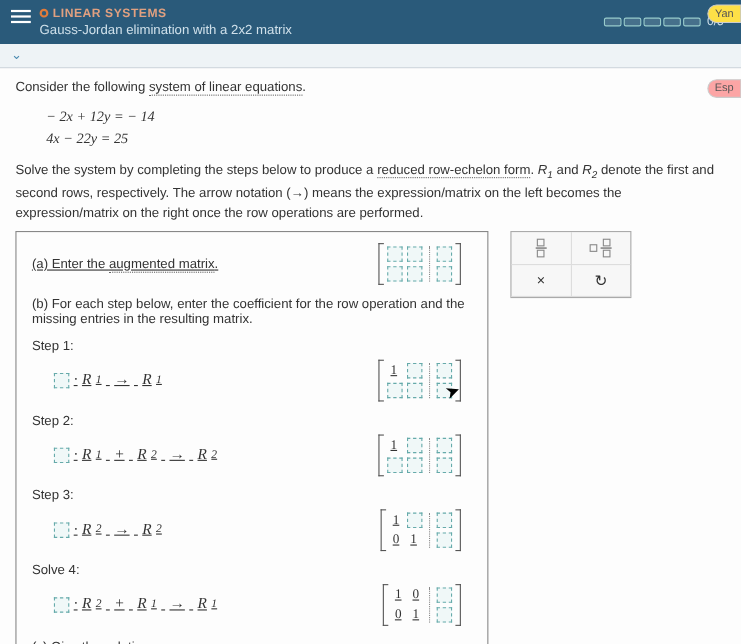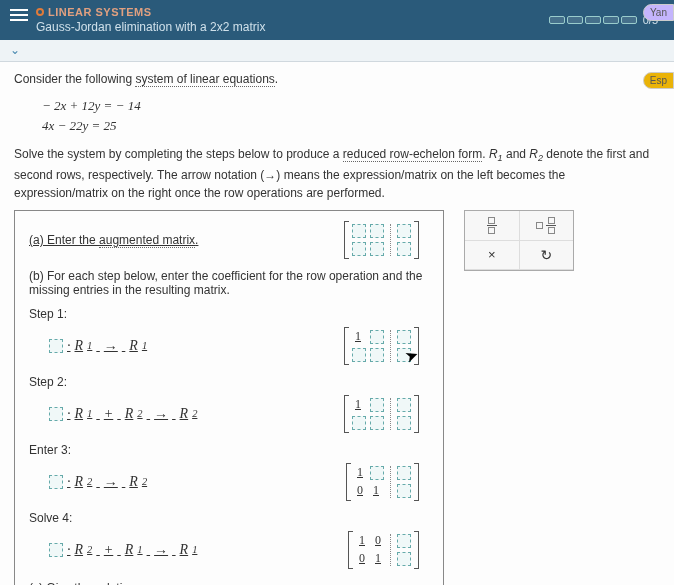--- a/index.html
+++ b/index.html
@@ -8,23 +8,23 @@
   .hamburger { width: 18px; margin-right: 8px; cursor: pointer; }
   .hamburger div { height: 2px; background: #fff; margin: 3px 0; }
   .topic-block { flex: 1; }
   .topic-line { display: flex; align-items: center; gap: 4px; }
   .topic-dot { width: 8px; height: 8px; border-radius: 50%; border: 2px solid #e07b3a; display: inline-block; }
   .topic { color: #e0a080; font-size: 11px; font-weight: bold; letter-spacing: 0.5px; }
   .subtitle { color: #cfe0ea; font-size: 12px; margin-top: 2px; }
   .progress { display: flex; align-items: center; gap: 2px; margin-right: 6px; }
   .pseg { width: 16px; height: 8px; border: 1px solid #9cc; border-radius: 2px; background: #fff2; }
   .progress-text { color: #cfe0ea; font-size: 11px; margin-left: 4px; }
-  .pill { background: #c4b5fd; border: 1px solid #ccc; border-radius: 10px 0 0 10px; padding: 2px 6px; font-size: 10px; color: #555; position: absolute; right: 0; }
+  .pill { background: #fde047; border: 1px solid #ccc; border-radius: 10px 0 0 10px; padding: 2px 6px; font-size: 10px; color: #555; position: absolute; right: 0; }
   .pill.yan { top: 4px; }
-  .pill.esp { top: 32px; background:#eab308; }
+  .pill.esp { top: 32px; background:#fca5a5; }
   .subheader { background:#eef3f6; border-bottom:1px solid #d0d8de; height:22px; position:relative; }
   .chev { position:absolute; left:10px; top:3px; color:#4a8ab0; font-size:12px; }
   .content { padding: 8px 14px; }
   .dotted { border-bottom: 1px dotted #666; }
   .eqs { margin: 8px 0 10px 28px; font-family: 'Times New Roman', serif; font-style: italic; font-size: 13px; line-height: 1.5; color:#333; }
   .instr { font-size: 12px; line-height: 1.5; margin-bottom:8px; }
   sub { font-size: 0.75em; vertical-align: sub; font-style: italic; }
   .work-area { display: flex; gap: 20px; align-items: flex-start; }
   .main-box { border: 1px solid #888; padding: 10px 14px 14px 14px; width: 430px; position: relative; }
   .side-palette { border: 1px solid #aaa; background:#f7f7f7; width:110px; }
@@ -179,21 +179,21 @@
             <span class="aug-div"></span>
             <span class="mcol">
                 <span class="mcell"></span>
                 <span class="mcell"></span>
               </span>
           </span>
           <span class="bracket right"></span>
         </span>
       </div>
 
-      <p class="step-label">Enter 3:</p>
+      <p class="step-label">Step 3:</p>
       <div class="step-wrap">
         <span class="row-op">
           <span class="inp-sq"></span><span>·</span><span>R</span><sub>2</sub>
           &nbsp;<span>→</span>&nbsp;
           <span>R</span><sub>2</sub>
         </span>
         <span class="matrix">
           <span class="bracket left"></span>
           <span class="mcols">
             <span class="mcol">

